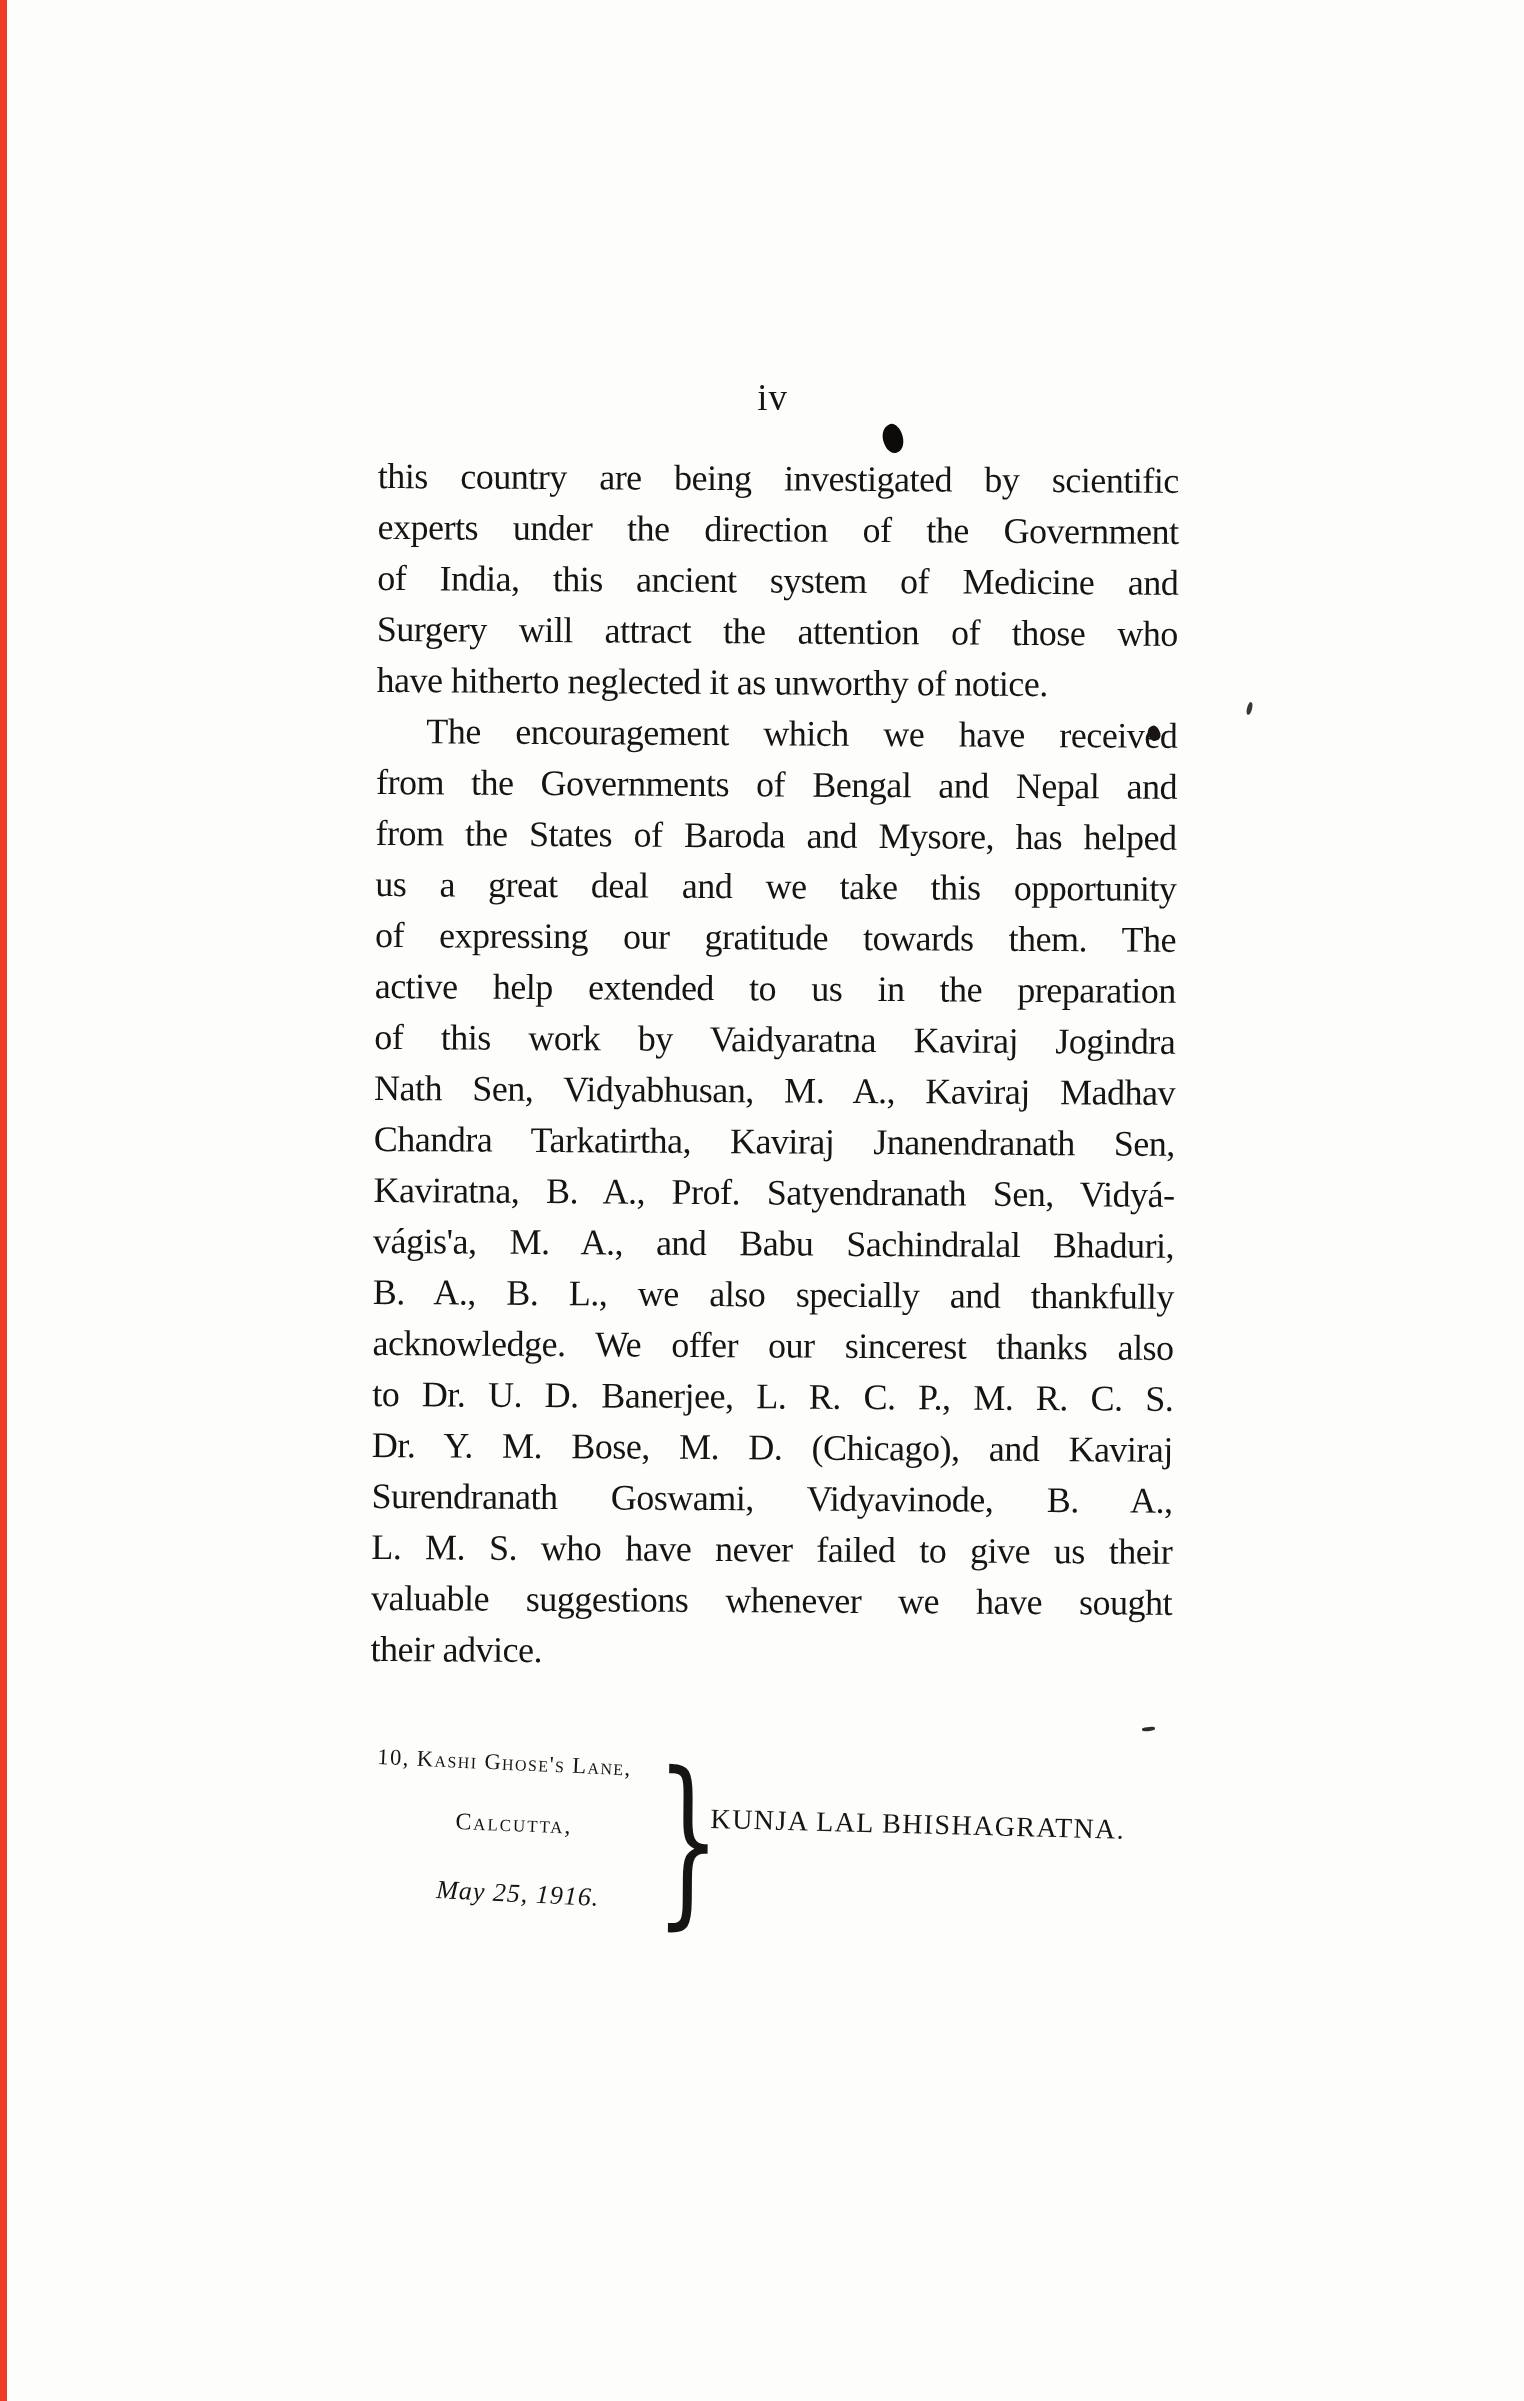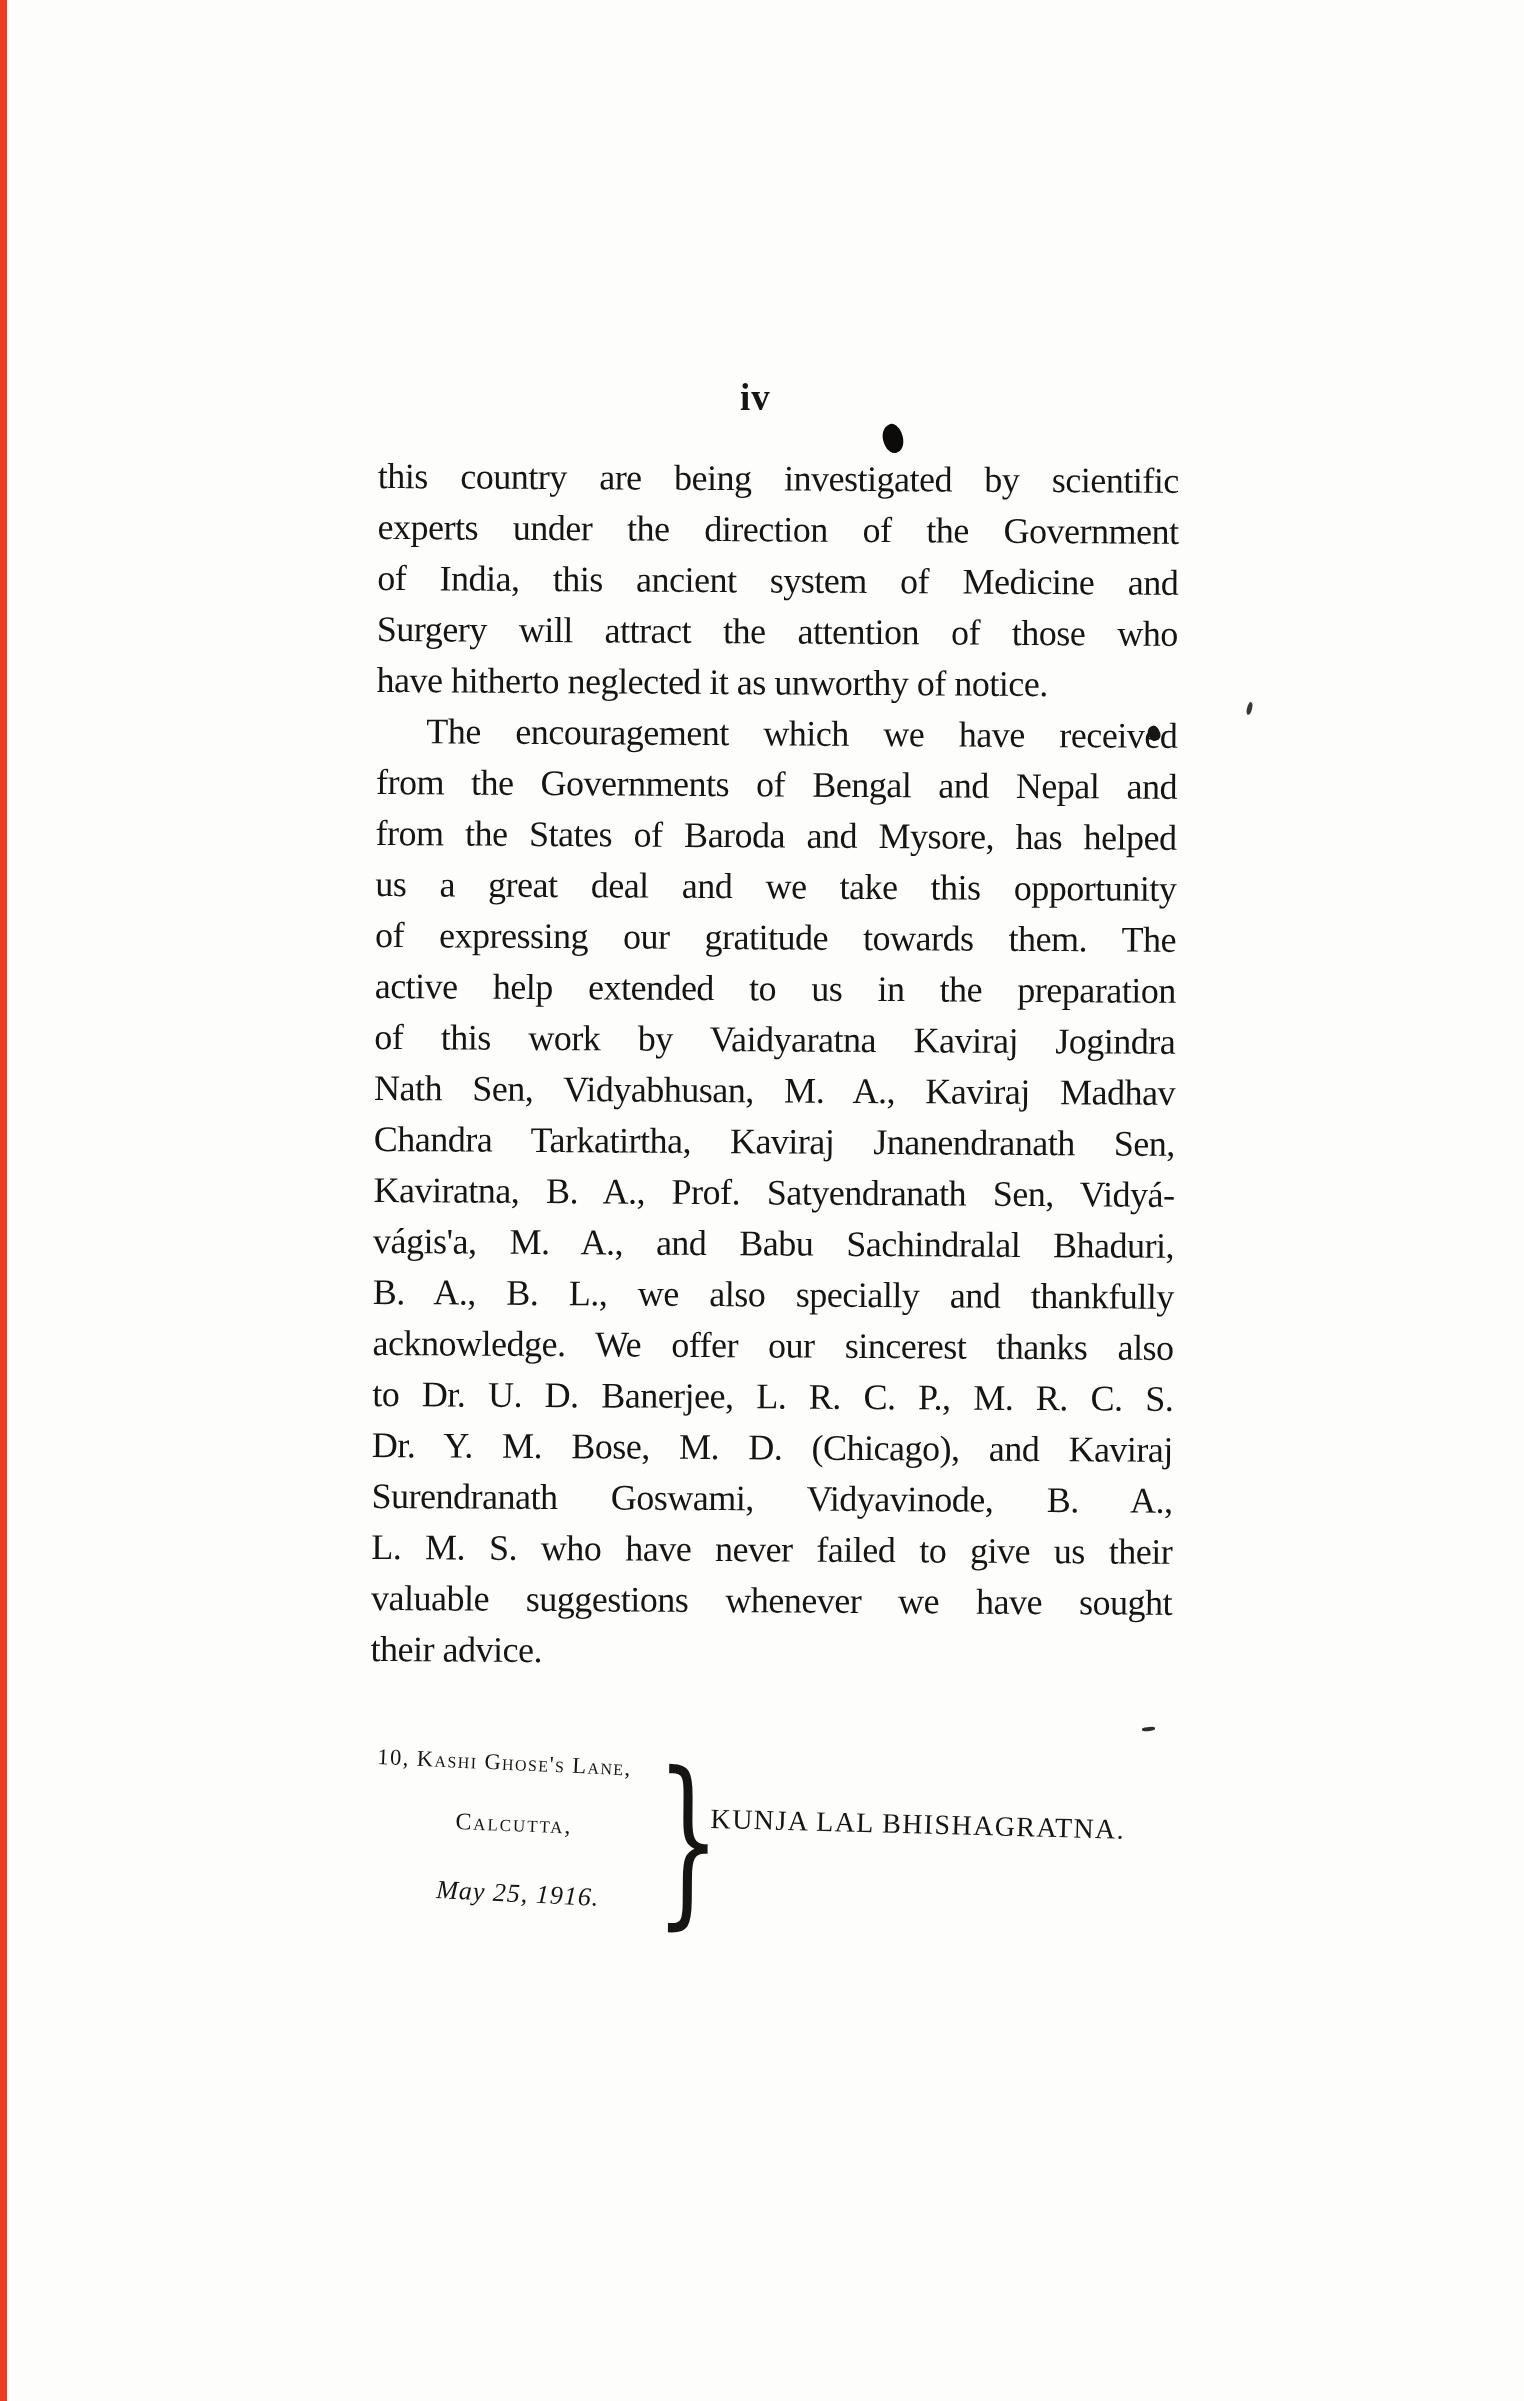--- a/index.html
+++ b/index.html
@@ -14,23 +14,23 @@
   }
   .edge-strip {
     position: absolute;
     left: 0; top: 0;
     width: 6.7px; height: 100%;
   }
   .page-number {
     position: absolute;
     left: 740px; top: 376px;
     width: 48px;
-    text-align: left;
+    text-align: right;
     font-size: 37px;
-    font-weight: bold;
+    font-weight: normal;
     letter-spacing: 1px;
   }
   .ink-blob {
     position: absolute;
     left: 883px; top: 424px;
     width: 20px; height: 29px;
     background: #0c0b0a;
     border-radius: 62% 38% 55% 45% / 55% 45% 60% 40%;
     transform: rotate(-22deg);
   }

